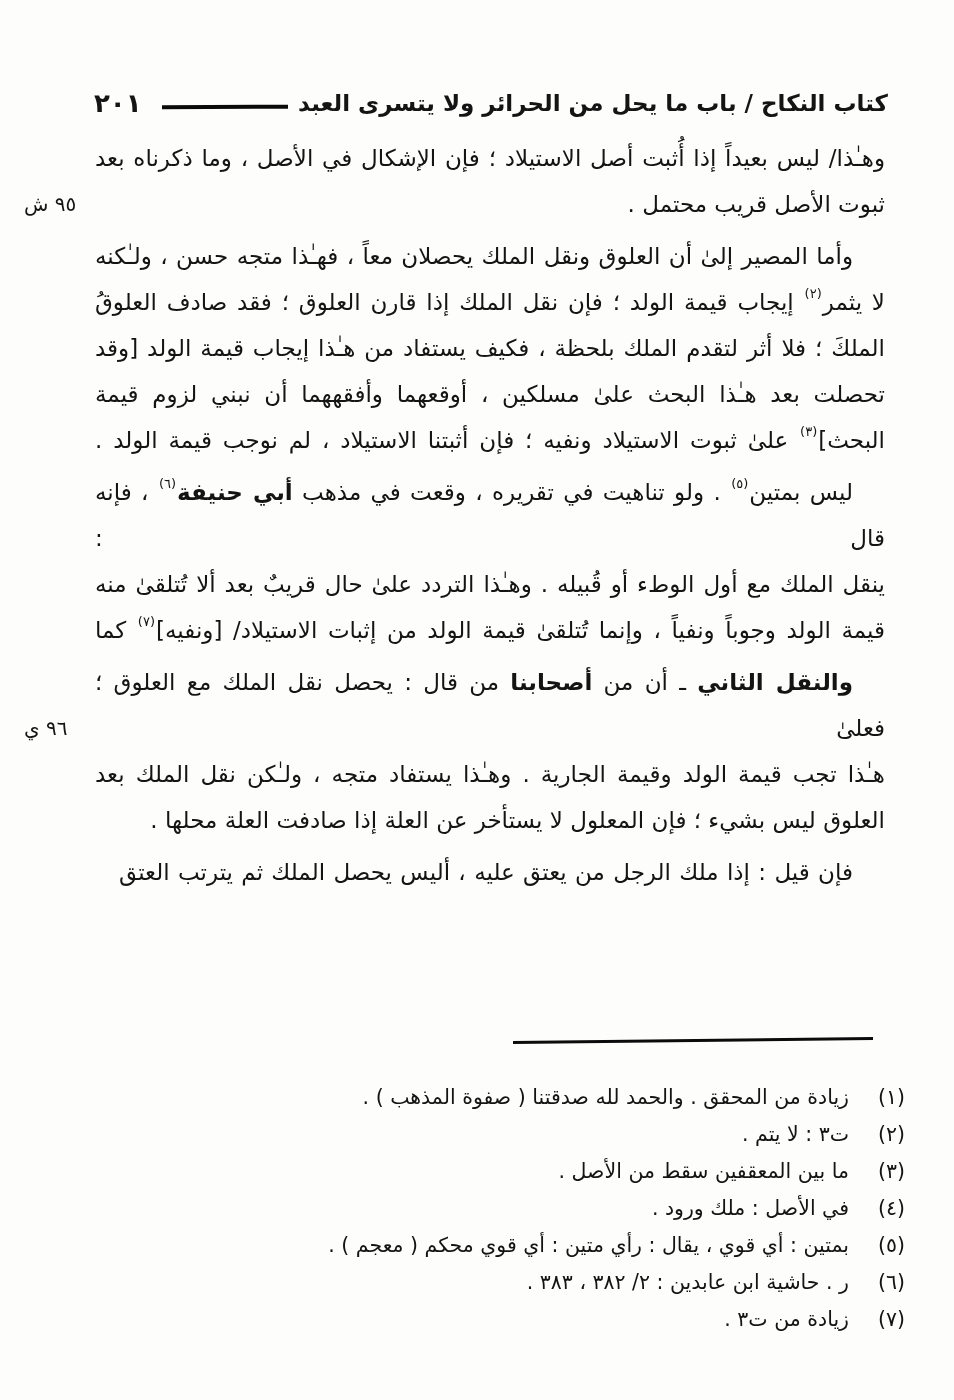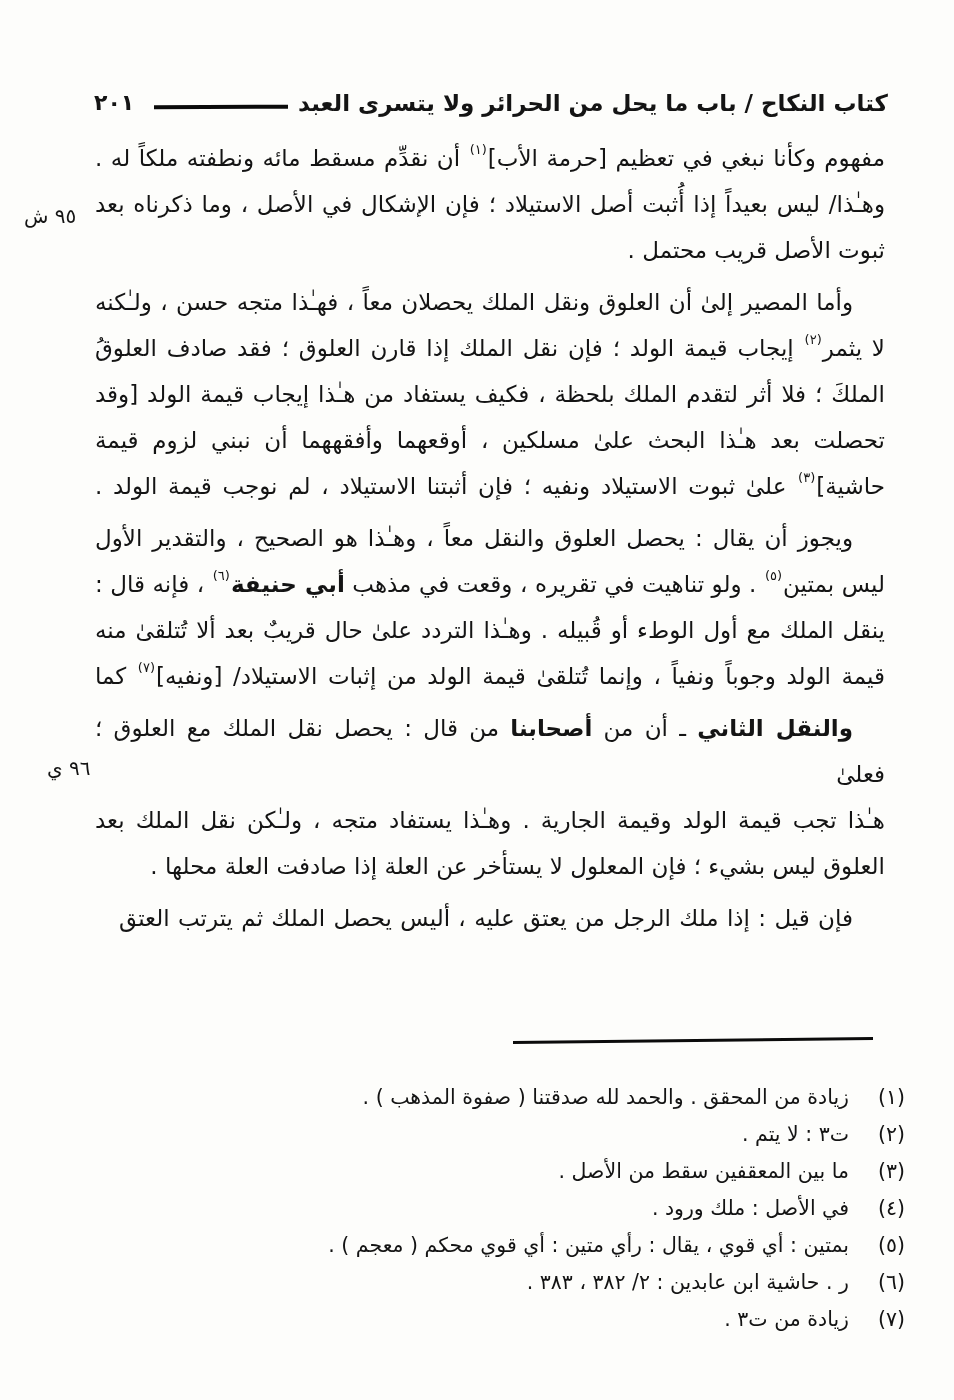--- a/index.html
+++ b/index.html
@@ -21,29 +21,29 @@
   }
   .header-title{
     font-weight:bold;font-size:23px;line-height:30px;white-space:nowrap;
   }
   .header-rule{
     flex:1;height:0;border-top:4px solid #0a0a0a;
     margin:17px 10px 0 20px;
     transform:rotate(-0.25deg);
   }
   .page-number{
-    font-weight:bold;font-size:22px;line-height:30px;letter-spacing:2px;
+    font-weight:bold;font-size:26px;line-height:30px;letter-spacing:2px;
   }
   
   .margin-note{
     position:absolute;left:24px;width:66px;
     font-size:20px;text-align:left;white-space:nowrap;
   }
-  .mn1{top:204px;}
-  .mn2{top:756px;margin-left:23px;}
+  .mn1{top:192px;}
+  .mn2{top:716px;}
   
   .body{
     position:absolute;top:135px;right:69px;width:790px;
   }
   .para{margin:0 0 6px 0;}
   .para:last-child{margin-bottom:0;margin-left:24px;}
   .line{
     font-size:23px;
     line-height:46px;
     text-align:justify;
@@ -83,35 +83,33 @@
     <span class="header-title">كتاب النكاح / باب ما يحل من الحرائر ولا يتسرى العبد</span>
     <span class="header-rule"></span>
     <span class="page-number">٢٠١</span>
   </div>
 
   <div class="margin-note mn1">٩٥ ش</div>
   <div class="margin-note mn2">٩٦ ي</div>
 
   <div class="body" id="body-container">
       <div class="para">
-        <div class="line"><span>مفهوم وكأنا نبغي في تعظيم [حرمة الأب]</span><sup class="fnref">(١)</sup><span> أن نقدِّم مسقط مائه ونطفته ملكاً له .</span></div>
         <div class="line"><span>وهـٰذا/ ليس بعيداً إذا أُثبت أصل الاستيلاد ؛ فإن الإشكال في الأصل ، وما ذكرناه بعد</span></div>
         <div class="line end"><span>ثبوت الأصل قريب محتمل .</span></div>
       </div>
       <div class="para indent">
         <div class="line"><span>وأما المصير إلىٰ أن العلوق ونقل الملك يحصلان معاً ، فهـٰذا متجه حسن ، ولـٰكنه</span></div>
         <div class="line"><span>لا يثمر</span><sup class="fnref">(٢)</sup><span> إيجاب قيمة الولد ؛ فإن نقل الملك إذا قارن العلوق ؛ فقد صادف العلوقُ</span></div>
         <div class="line"><span>الملكَ ؛ فلا أثر لتقدم الملك بلحظة ، فكيف يستفاد من هـٰذا إيجاب قيمة الولد [وقد</span></div>
         <div class="line"><span>تحصلت بعد هـٰذا البحث علىٰ مسلكين ، أوقعهما وأفقههما أن نبني لزوم قيمة</span></div>
-        <div class="line"><span>حاشية]</span><sup class="fnref">(٣)</sup><span> علىٰ ثبوت الاستيلاد ونفيه ؛ فإن أثبتنا الاستيلاد ، لم نوجب قيمة الولد .</span></div>
+        <div class="line"><span>البحث]</span><sup class="fnref">(٣)</sup><span> علىٰ ثبوت الاستيلاد ونفيه ؛ فإن أثبتنا الاستيلاد ، لم نوجب قيمة الولد .</span></div>
       </div>
       <div class="para indent">
       </div>
       <div class="para indent">
-        <div class="line"><span>ويجوز أن يقال : يحصل العلوق والنقل معاً ، وهـٰذا هو الصحيح ، والتقدير الأول</span></div>
         <div class="line"><span>ليس بمتين</span><sup class="fnref">(٥)</sup><span> . ولو تناهيت في تقريره ، وقعت في مذهب </span><b>أبي حنيفة</b><sup class="fnref">(٦)</sup><span> ، فإنه قال :</span></div>
         <div class="line"><span>ينقل الملك مع أول الوطء أو قُبيله . وهـٰذا التردد علىٰ حال قريبٌ بعد ألا تُتلقىٰ منه</span></div>
         <div class="line"><span>قيمة الولد وجوباً ونفياً ، وإنما تُتلقىٰ قيمة الولد من إثبات الاستيلاد/ [ونفيه]</span><sup class="fnref">(٧)</sup><span> كما</span></div>
       </div>
       <div class="para indent">
         <div class="line"><b>والنقل الثاني</b><span> ـ أن من </span><b>أصحابنا</b><span> من قال : يحصل نقل الملك مع العلوق ؛ فعلىٰ</span></div>
         <div class="line"><span>هـٰذا تجب قيمة الولد وقيمة الجارية . وهـٰذا يستفاد متجه ، ولـٰكن نقل الملك بعد</span></div>
         <div class="line end"><span>العلوق ليس بشيء ؛ فإن المعلول لا يستأخر عن العلة إذا صادفت العلة محلها .</span></div>
       </div>
       <div class="para indent">

